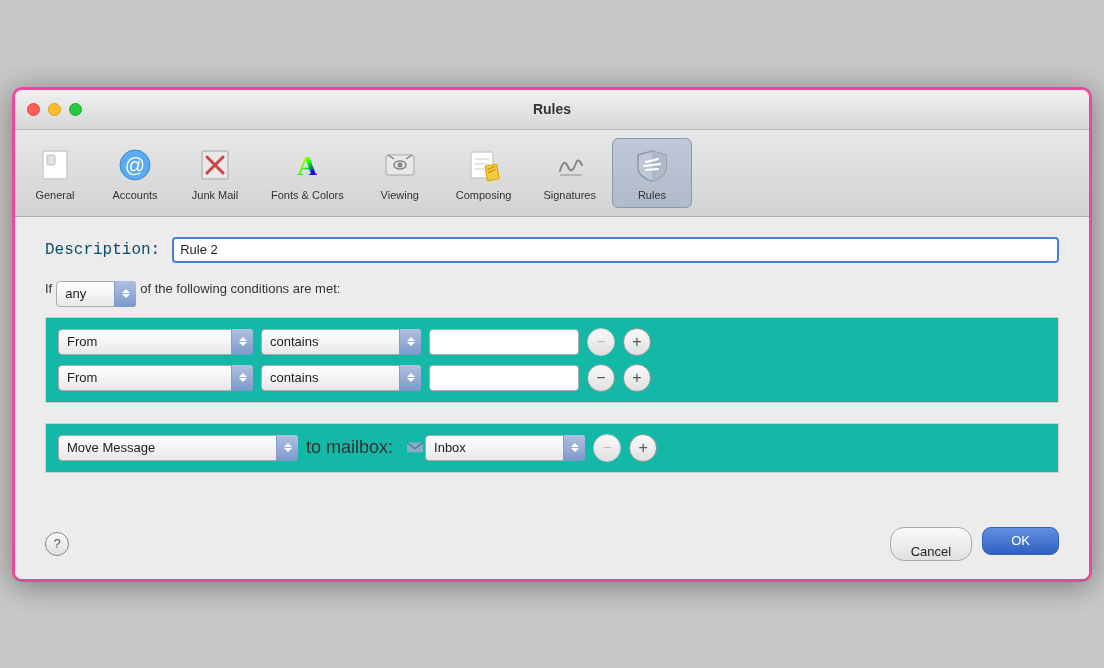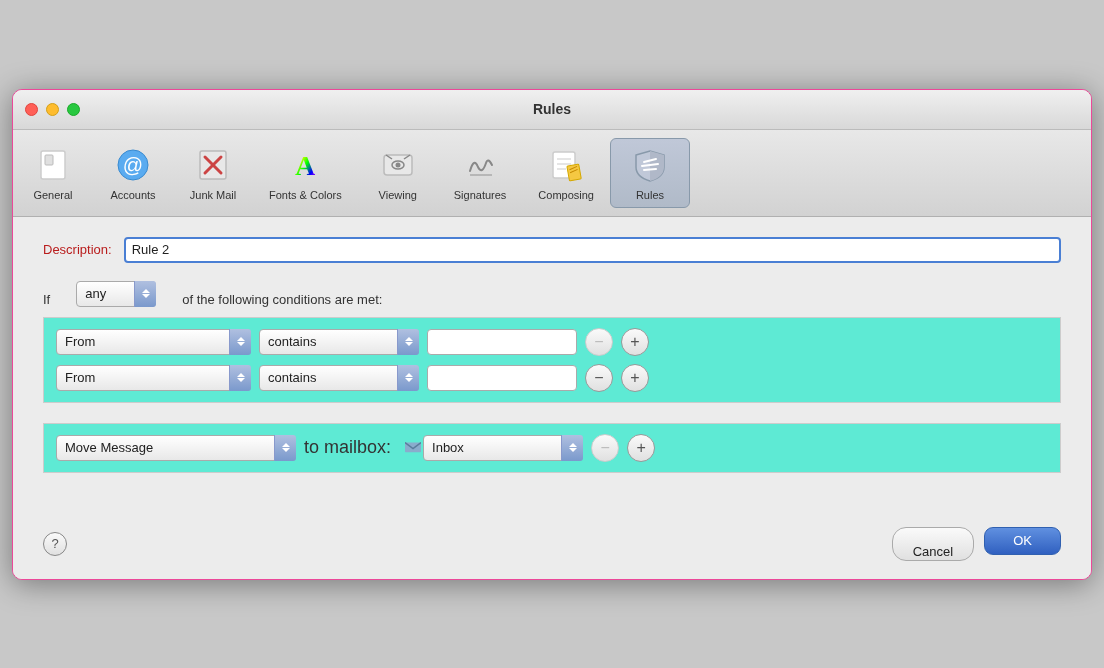--- a/index.html
+++ b/index.html
@@ -14,21 +14,21 @@
       height: 668px;
       overflow: hidden;
     }
 
     .window {
       width: 1080px;
       background: #ececec;
       border-radius: 10px;
       box-shadow: 0 4px 30px rgba(0,0,0,0.4);
       overflow: hidden;
-      border: 1px solid #ec4899;
+      border: 3px solid #ec4899;
     }
 
     
     .titlebar {
       background: linear-gradient(to bottom, #f0f0f0, #d8d8d8);
       height: 40px;
       display: flex;
       align-items: center;
       padding: 0 12px;
       border-bottom: 1px solid #bbb;
@@ -113,52 +113,53 @@
 
     
     .description-row {
       display: flex;
       align-items: center;
       margin-bottom: 18px;
       gap: 12px;
     }
 
     .description-label {
-      font-size: 13px;
+      font-size: 16px;
       font-weight: 500;
-      color: #b91c1c;
+      color: #0c4a6e;
       white-space: nowrap;
+      font-family: Liberation Mono, monospace;
     }
 
     .description-input {
       flex: 1;
       height: 26px;
       border: 2px solid #4a7fd4;
       border-radius: 4px;
       padding: 0 6px;
       font-size: 13px;
       background: white;
       outline: none;
       color: #222;
     }
 
     
     .conditions-header {
       display: flex;
-      align-items: flex-end;
-      gap: 26px;
+      align-items: flex-start;
+      gap: 4px;
       margin-bottom: 10px;
       font-size: 13px;
       color: #333;
     }
 
     .conditions-box {
       border: 1px solid #ccc;
       border-radius: 0;
-      background: #5eead4;
+      background: #14b8a6;
       padding: 10px 12px;
       margin-bottom: 20px;
     }
 
     .condition-row {
       display: flex;
       align-items: center;
       gap: 8px;
       margin-bottom: 8px;
     }
@@ -426,40 +427,40 @@
           <line x1="24" y1="12" x2="30" y2="8" stroke="#888" stroke-width="1.5"></line>
           <line x1="12" y1="12" x2="6" y2="8" stroke="#888" stroke-width="1.5"></line>
         </svg>
       </div>
       <div class="toolbar-label">Viewing</div>
     </div>
 
     <div class="toolbar-item">
       <div class="toolbar-icon">
         <svg width="36" height="36" viewBox="0 0 36 36">
-          <path d="M8 24 Q12 10 16 20 Q20 28 24 16 Q26 10 30 18" fill="none" stroke="#888" stroke-width="2" stroke-linecap="round"></path>
-          <line x1="8" y1="28" x2="30" y2="28" stroke="#aaa" stroke-width="1.5"></line>
-        </svg>
-      </div>
-      <div class="toolbar-label">Signatures</div>
-    </div>
-
-    <div class="toolbar-item">
-      <div class="toolbar-icon">
-        <svg width="36" height="36" viewBox="0 0 36 36">
           <rect x="5" y="5" width="22" height="26" rx="2" fill="white" stroke="#ccc" stroke-width="1.5"></rect>
           <line x1="9" y1="12" x2="23" y2="12" stroke="#ddd" stroke-width="1.5"></line>
           <line x1="9" y1="17" x2="23" y2="17" stroke="#ddd" stroke-width="1.5"></line>
           <line x1="9" y1="22" x2="18" y2="22" stroke="#ddd" stroke-width="1.5"></line>
           <rect x="20" y="18" width="12" height="15" rx="1" fill="#f5c842" stroke="#d4a800" stroke-width="1" transform="rotate(-10 26 25)"></rect>
           <line x1="22" y1="22" x2="30" y2="20" stroke="#c48800" stroke-width="1" transform="rotate(-10 26 25)"></line>
           <line x1="22" y1="25" x2="30" y2="23" stroke="#c48800" stroke-width="1" transform="rotate(-10 26 25)"></line>
         </svg>
       </div>
       <div class="toolbar-label">Composing</div>
+    </div>
+
+    <div class="toolbar-item">
+      <div class="toolbar-icon">
+        <svg width="36" height="36" viewBox="0 0 36 36">
+          <path d="M8 24 Q12 10 16 20 Q20 28 24 16 Q26 10 30 18" fill="none" stroke="#888" stroke-width="2" stroke-linecap="round"></path>
+          <line x1="8" y1="28" x2="30" y2="28" stroke="#aaa" stroke-width="1.5"></line>
+        </svg>
+      </div>
+      <div class="toolbar-label">Signatures</div>
     </div>
 
     <div class="toolbar-item active">
       <div class="toolbar-icon">
         <svg width="36" height="36" viewBox="0 0 36 36">
           <path d="M4 8 L18 4 L32 8 L32 20 Q32 30 18 34 Q4 30 4 20 Z" fill="#c0c8d8" stroke="#8899aa" stroke-width="1.5"></path>
           <path d="M18 4 L32 8 L32 20 Q32 30 18 34 Z" fill="#b0b8c8" stroke="none"></path>
           <line x1="12" y1="15" x2="24" y2="12" stroke="white" stroke-width="2" stroke-linecap="round"></line>
           <line x1="10" y1="19" x2="26" y2="17" stroke="white" stroke-width="2" stroke-linecap="round"></line>
           <line x1="12" y1="23" x2="24" y2="22" stroke="white" stroke-width="2" stroke-linecap="round"></line>

